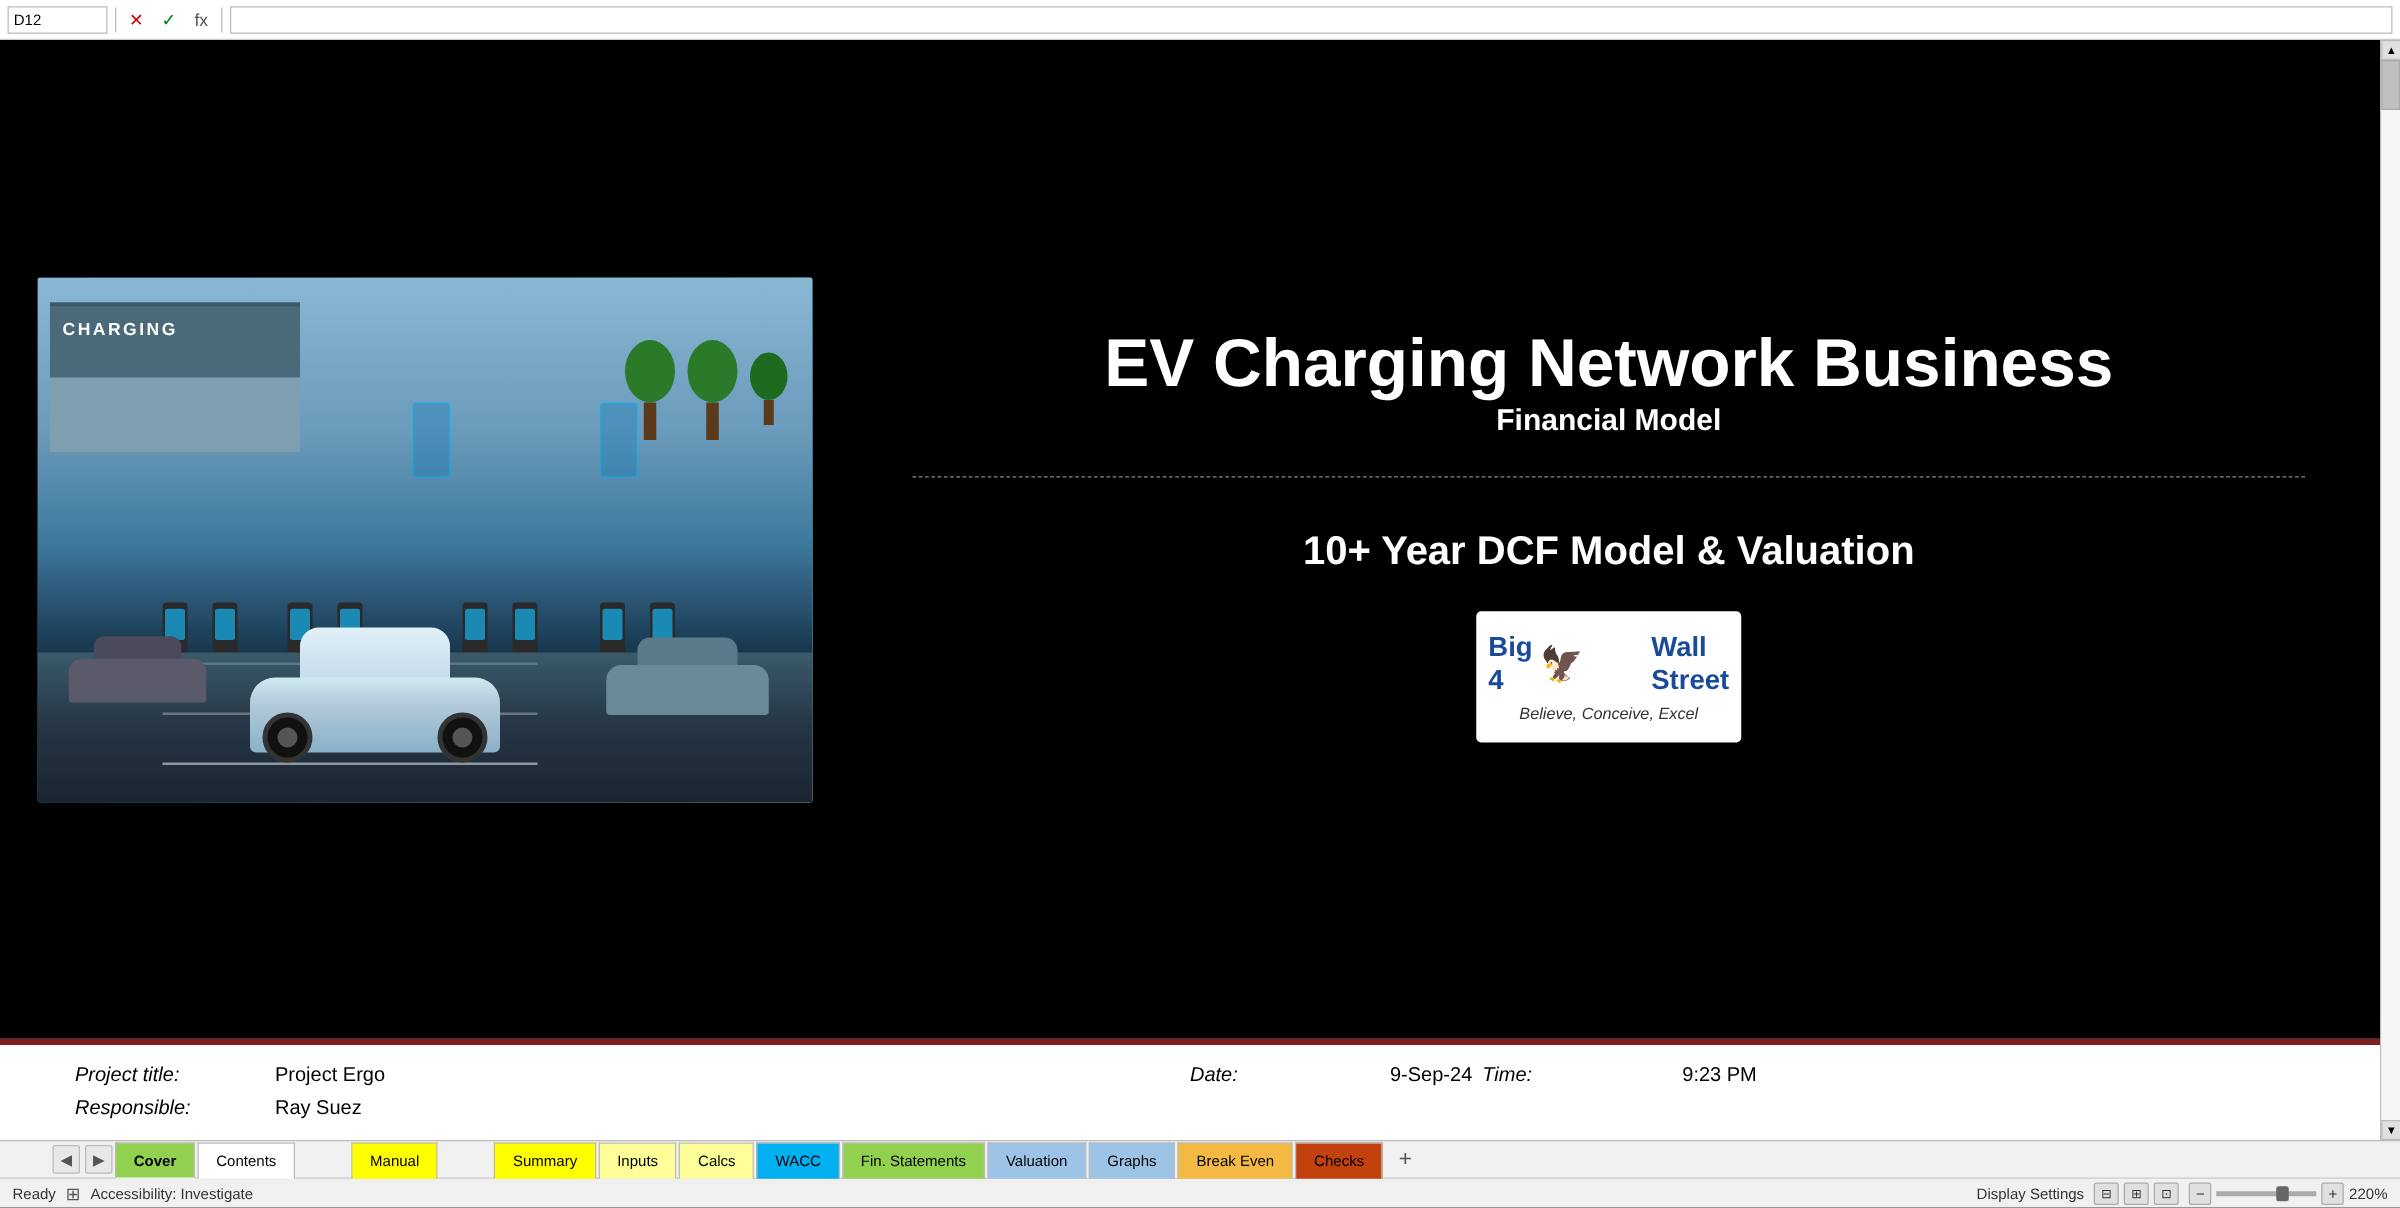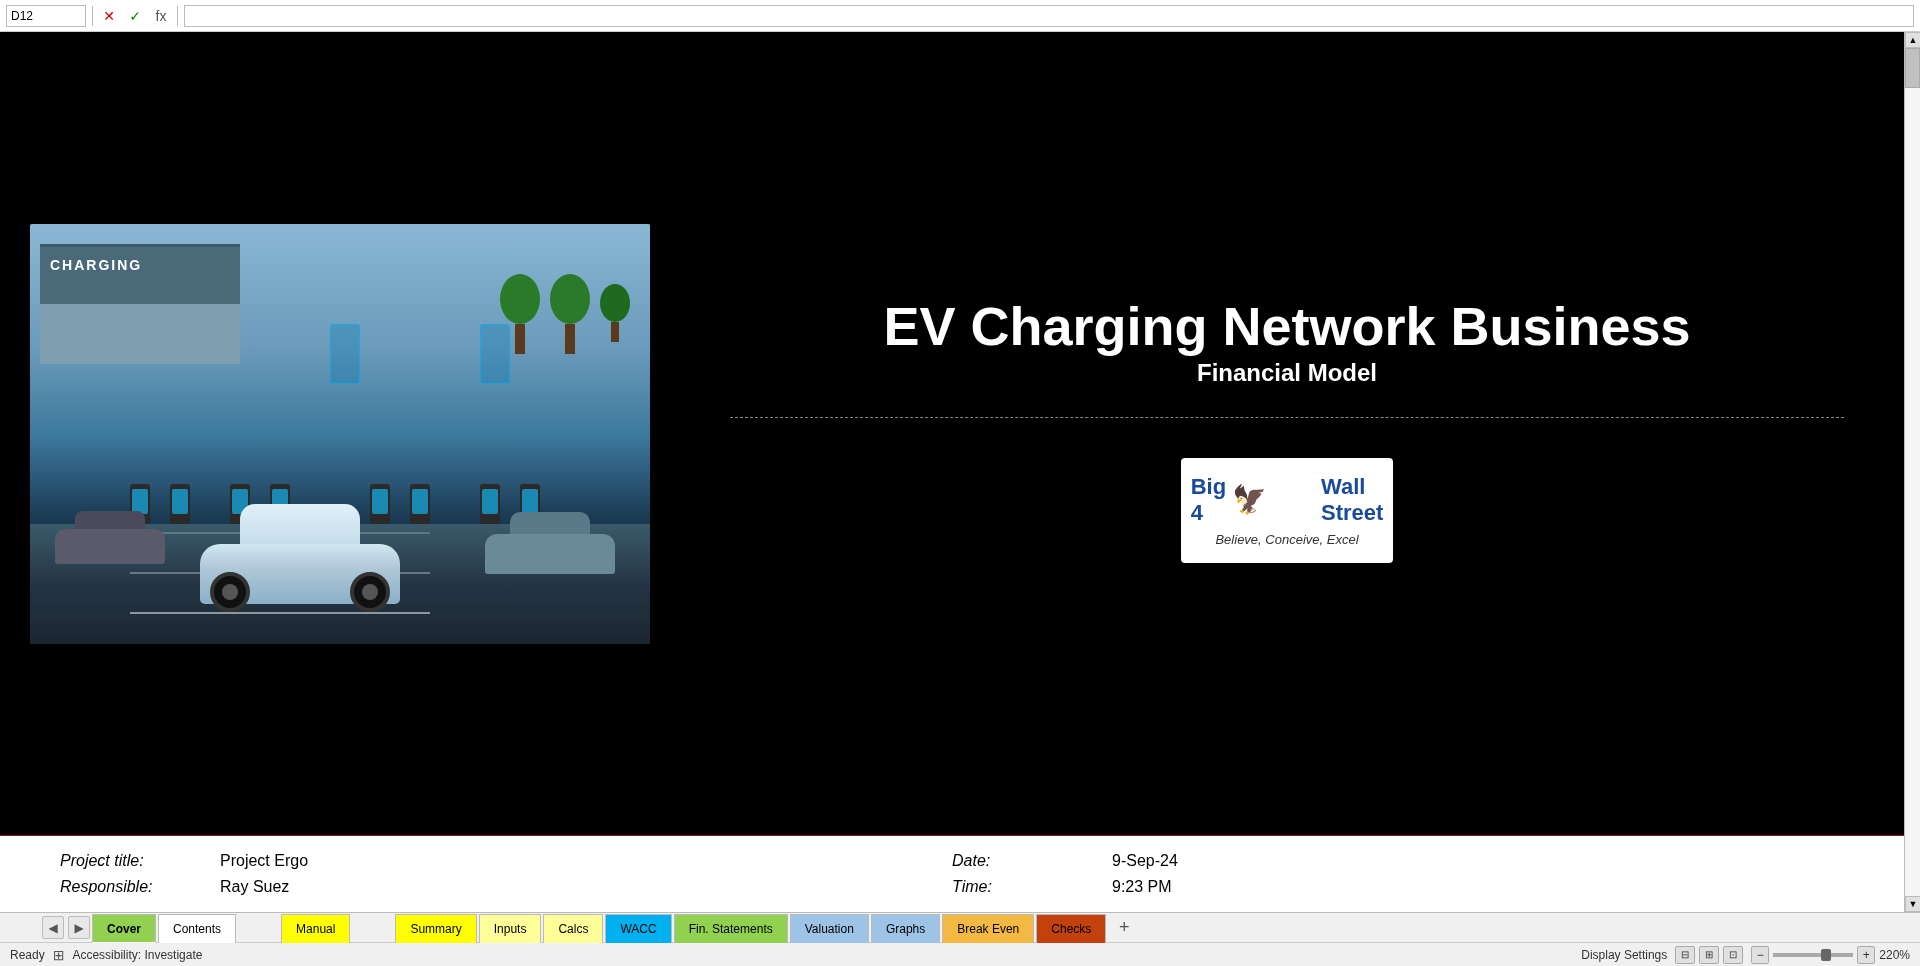--- a/index.html
+++ b/index.html
@@ -436,38 +436,38 @@
       color: #333;
       font-size: 13px;
       font-style: italic;
       text-align: center;
     }
 
     
     .metadata-area {
       background: #fff;
       padding: 16px 60px;
-      border-top: 1px solid #7f1d1d;
+      border-top: 5px solid #7f1d1d;
       display: flex;
       gap: 0;
       font-size: 16px;
       flex-shrink: 0;
     }
 
     .metadata-left {
       flex: 1;
       display: flex;
       flex-direction: column;
       gap: 8px;
     }
 
     .metadata-right {
       flex: 1;
       display: flex;
-      flex-direction: column;
+      flex-direction: row;
       gap: 8px;
     }
 
     .metadata-row {
       display: flex;
       gap: 20px;
     }
 
     .metadata-label {
       font-style: italic;
@@ -747,20 +747,21 @@
           </div>
 
           <div class="slide-text">
             <div style="width:100%;">
               <div class="slide-title-main">EV Charging Network Business</div>
               <div class="slide-title-sub">Financial Model</div>
             </div>
 
             <hr class="slide-divider">
 
+            <div class="slide-dcf">10+ Year DCF Model &amp; Valuation</div>
 
             <div class="logo-box">
               <div class="logo-text">
                 <span class="logo-big4">Big 4</span>
                 <span class="logo-eagle">🦅</span>
                 <span class="logo-wallstreet">Wall Street</span>
               </div>
               <div class="logo-tagline">Believe, Conceive, Excel</div>
             </div>
           </div>

